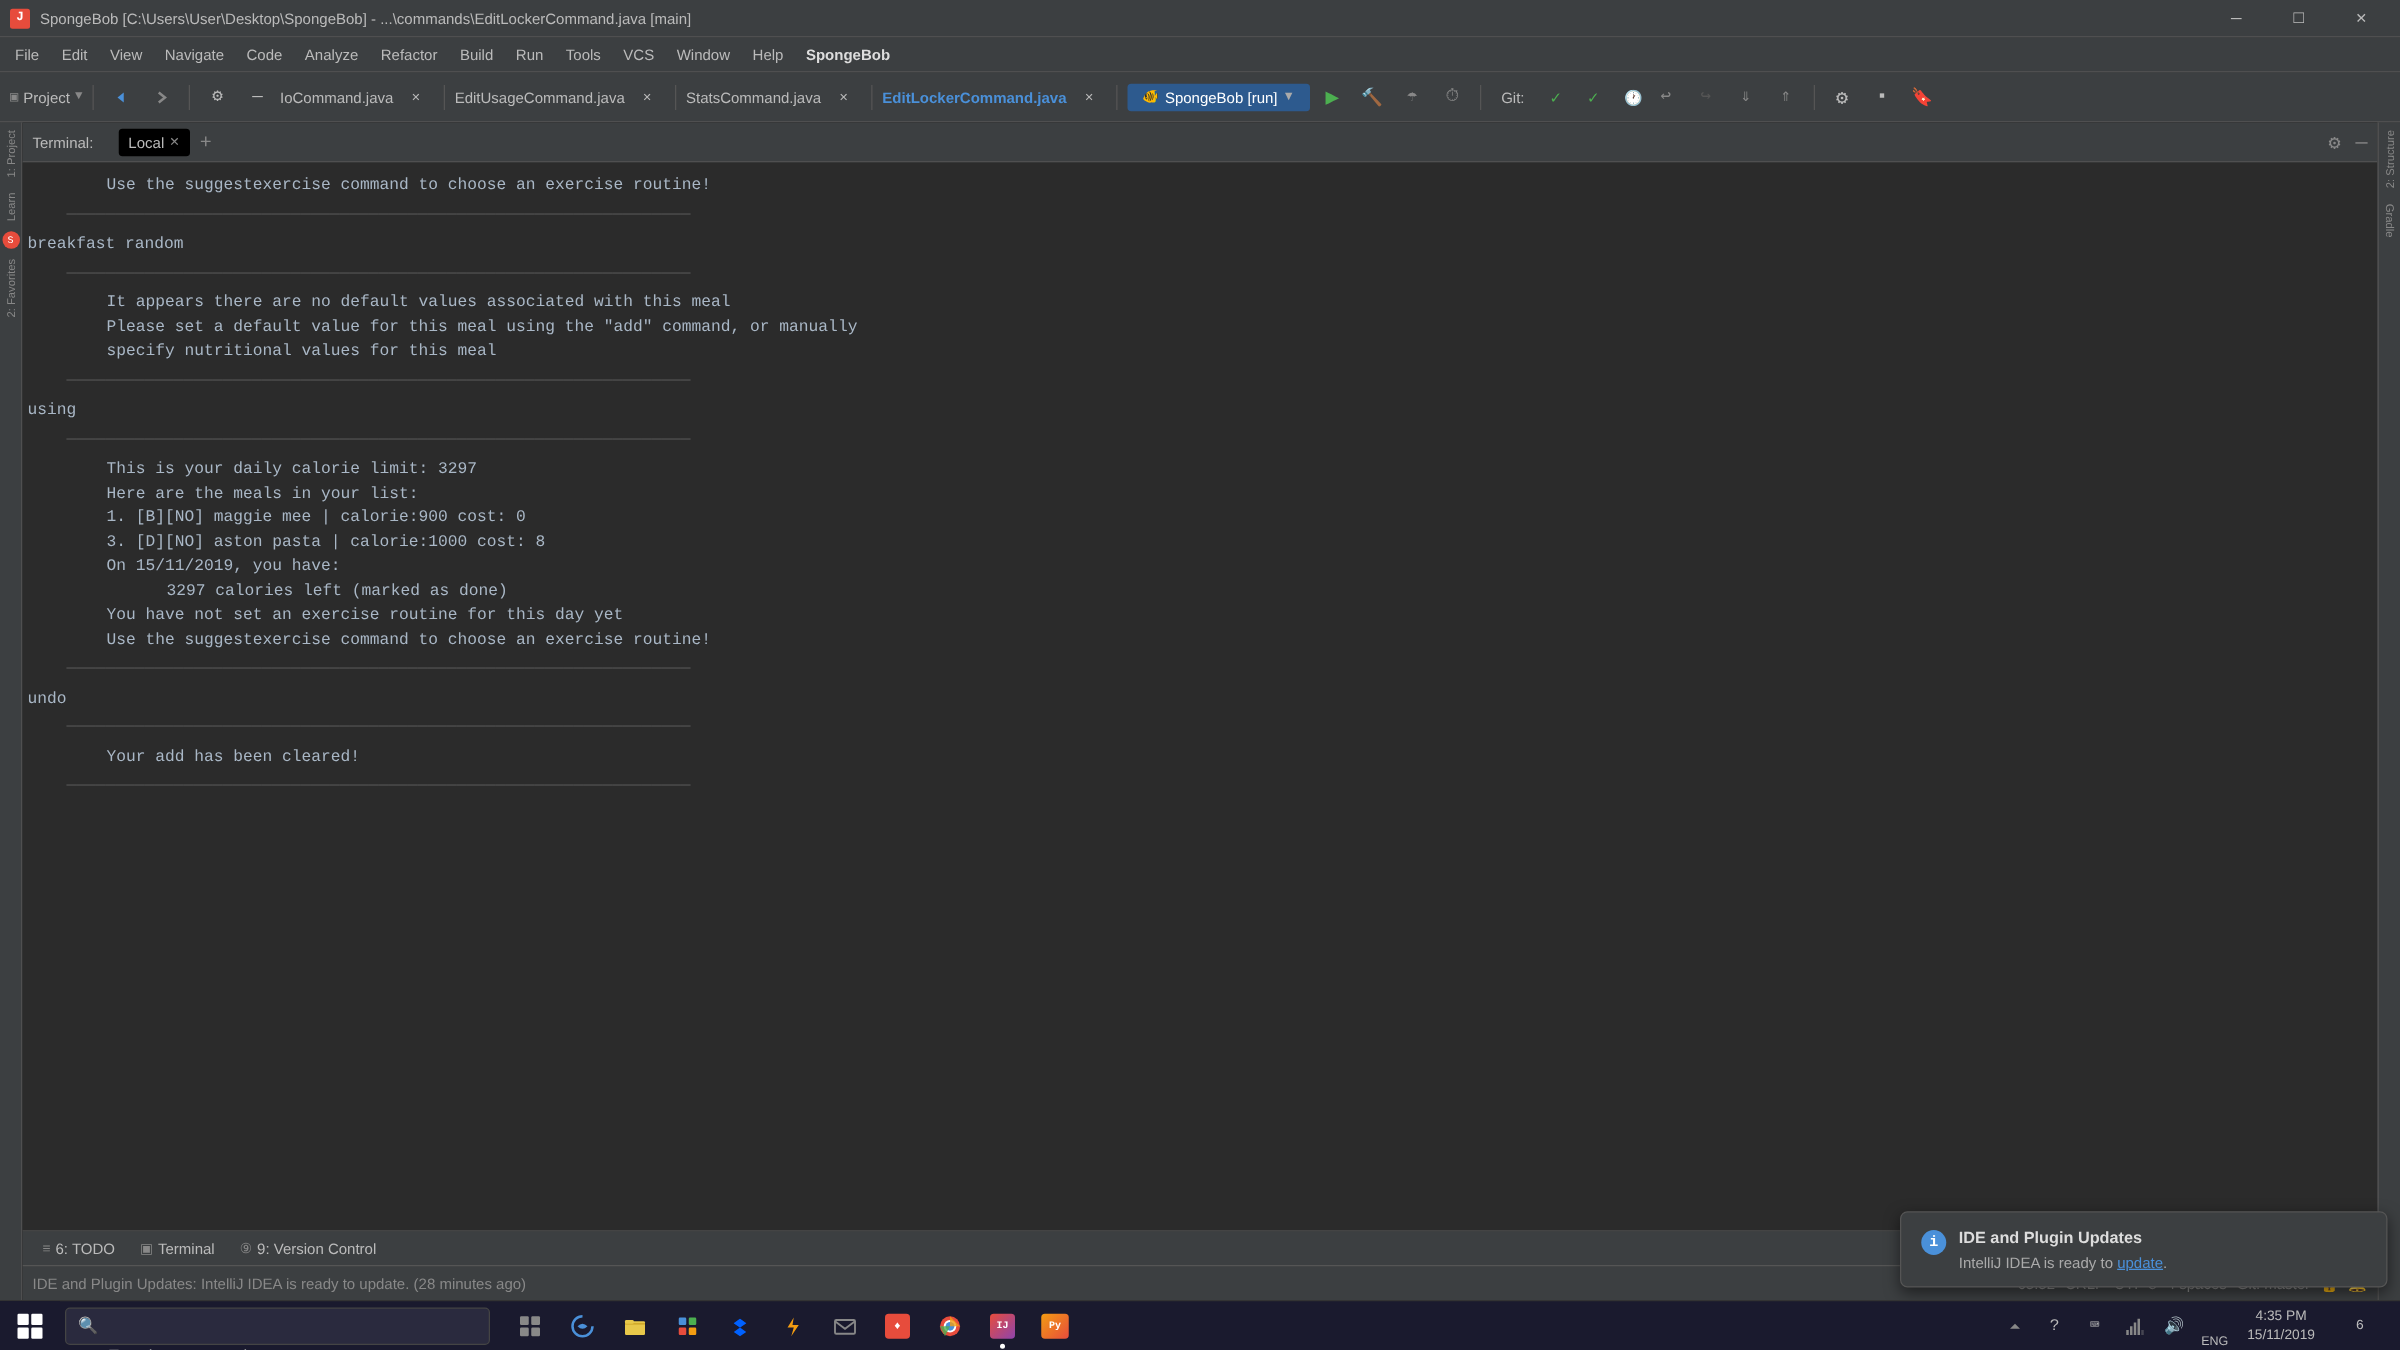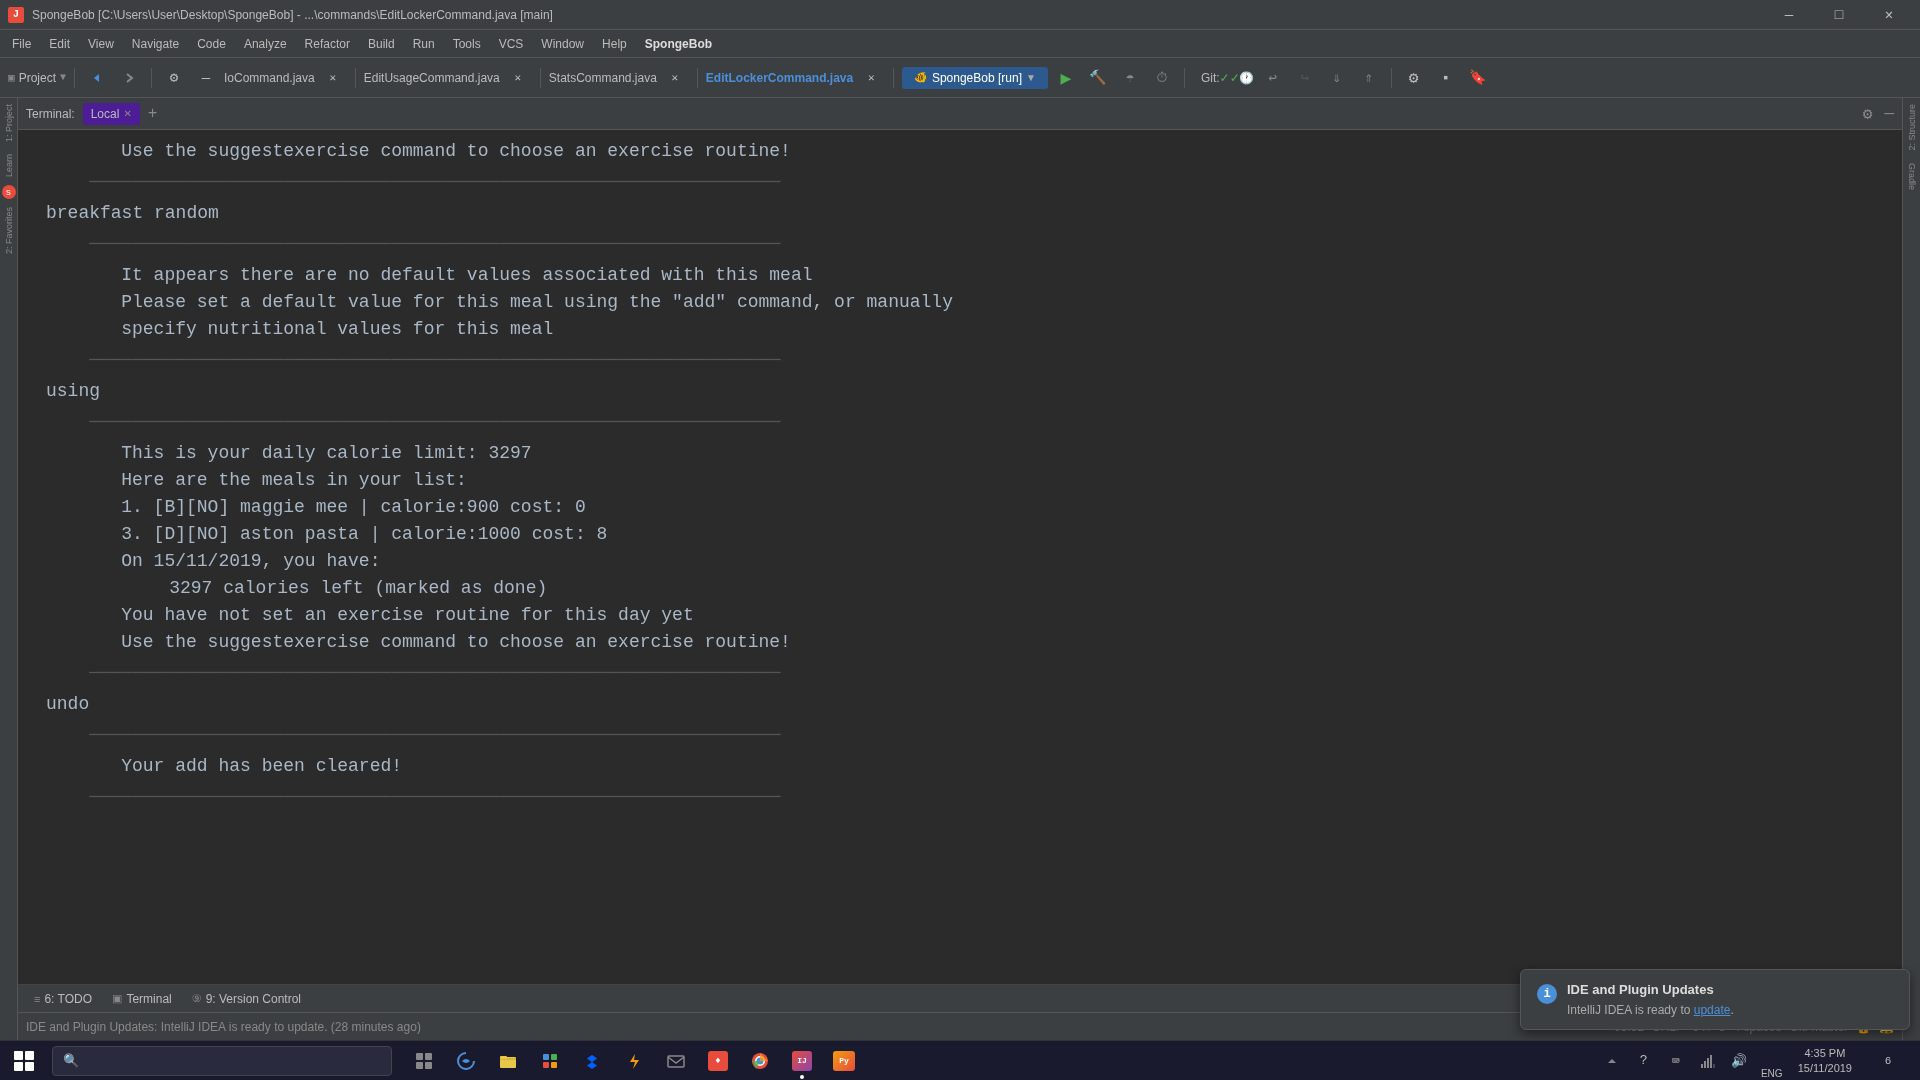--- a/index.html
+++ b/index.html
@@ -126,21 +126,21 @@
       gap: 4px;
     }
     .run-btn {
       color: #4caf50;
       font-size: 18px;
       cursor: pointer;
     }
     .git-area {
       display: flex;
       align-items: center;
-      gap: 0;
+      gap: 20px;
       color: #bbb;
       font-size: 12px;
       font-family: Arial, sans-serif;
       margin-left: 8px;
     }
     .git-check { color: #4caf50; }
 
     
     #terminal-area {
       flex: 1;
@@ -165,23 +165,24 @@
       align-items: center;
       gap: 4px;
       padding: 4px 8px;
       color: #bbb;
       font-size: 12px;
       font-family: Arial, sans-serif;
       cursor: pointer;
       border-radius: 3px;
     }
     .terminal-tab.active {
-      background: #4c1d95;
+      background: #000000;
       border-top-left-radius: 3px;
       border-top-right-radius: 3px;
+      margin-left: 12px;
     }
     .terminal-tab-close {
       color: #888;
       font-size: 10px;
     }
     .terminal-add {
       color: #888;
       font-size: 16px;
       cursor: pointer;
     }
@@ -193,23 +194,23 @@
     .terminal-close-btn {
       color: #888;
       cursor: pointer;
     }
 
     
     #terminal-content {
       flex: 1;
       background: #2b2b2b;
       color: #a9b7c6;
-      font-size: 18px;
+      font-size: 13px;
       font-family: 'Courier New', Courier, monospace;
-      padding: 8px 28px;
+      padding: 8px 4px;
       overflow-y: auto;
       line-height: 1.5;
     }
 
     .terminal-line {
       white-space: pre;
     }
     .terminal-divider {
       color: #555;
       margin: 4px 0;

